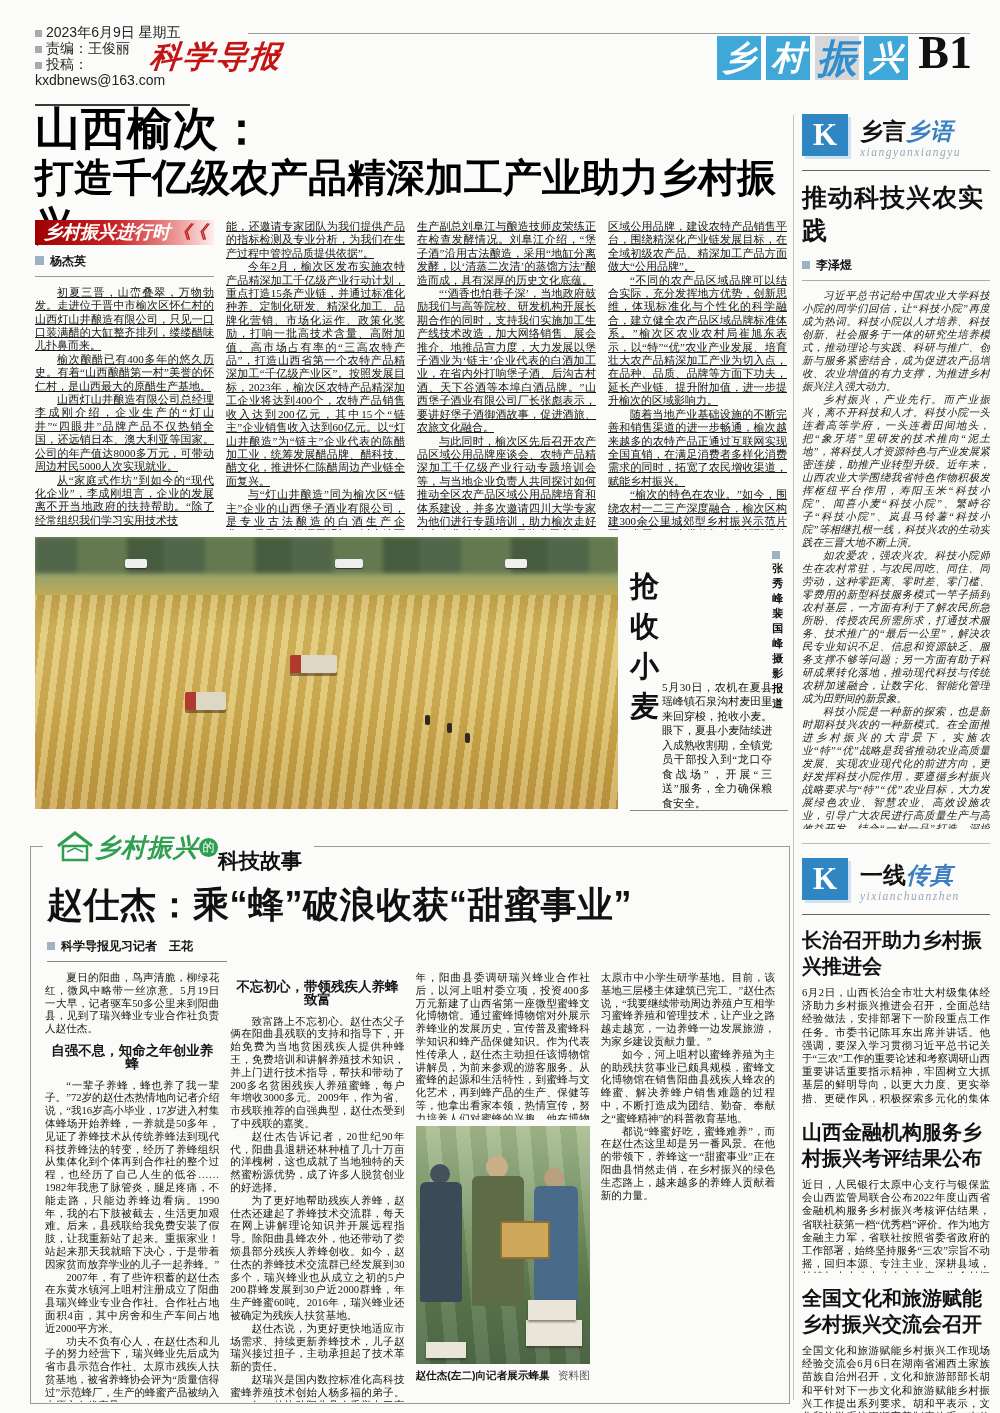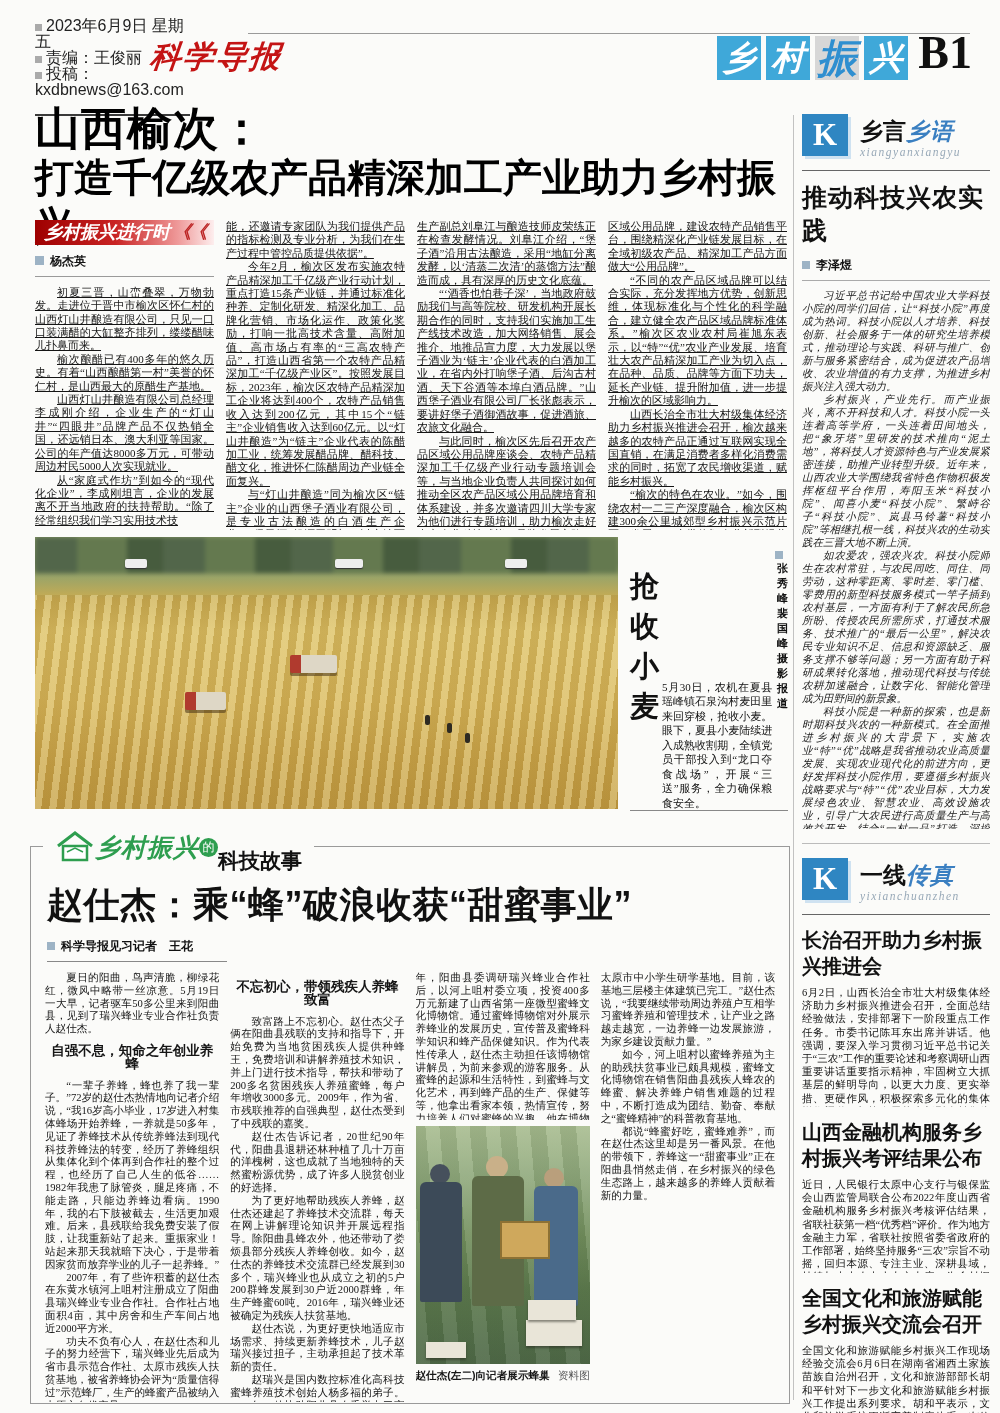--- a/index.html
+++ b/index.html
@@ -1,20 +1,20 @@
 <!DOCTYPE html>
 <html><head>
 <meta charset="utf-8">
 <style>
   html,body{margin:0;padding:0;}
   body{width:1000px;height:1413px;background:#fbfbf9;font-family:"Liberation Serif","DejaVu Serif",serif;color:#111;position:relative;overflow:hidden;}
   .page{position:absolute;inset:0;}
 
   
-  .mast-info{position:absolute;left:35px;top:18px;width:155px;font-size:16px;line-height:16px;color:#222;border-bottom:2px solid #3a3a3a;padding-bottom:16px;font-family:"Liberation Sans",sans-serif;}
+  .mast-info{position:absolute;left:35px;top:24px;width:155px;font-size:14px;line-height:16px;color:#222;border-bottom:2px solid #3a3a3a;padding-bottom:16px;font-family:"Liberation Sans",sans-serif;}
   .mast-info .sq{display:inline-block;width:7px;height:7px;background:#aaa;margin-right:4px;}
   .top-rule{position:absolute;top:33px;left:248px;right:30px;border-top:1px solid #9a9a9a;}
   .paper-name{position:absolute;left:150px;top:36px;font-size:31px;font-weight:bold;color:#c41414;font-style:italic;transform:skewX(-6deg);letter-spacing:2px;}
   .section-tiles{position:absolute;right:92px;top:36px;display:flex;gap:5px;}
   .tile{width:44px;height:44px;background:#3fa8d9;color:#fff;display:flex;align-items:center;justify-content:center;font-size:33px;font-weight:bold;font-style:italic;font-family:"Liberation Sans",sans-serif;}
   .tile.alt{background:#d7d7d7;color:#2f8fd0;font-size:40px;}
   .page-no{position:absolute;right:28px;top:26px;font-size:46px;font-weight:bold;font-family:"Liberation Serif",serif;}
 
   
   .headline{position:absolute;left:35px;top:104px;width:752px;font-family:"Liberation Sans",sans-serif;font-weight:bold;color:#000;}
@@ -32,21 +32,21 @@
   
   .wheat-photo{position:absolute;left:35px;top:537px;width:583px;height:272px;overflow:hidden;background:linear-gradient(180deg,#8a9a6a 0,#6f815a 26px,#9aa468 40px,#c9ac52 62px,#d9bd62 95px,#d5b458 165px,#c8a348 225px,#bf9940 272px);}
   .wp-trees{position:absolute;top:0;left:0;right:0;height:36px;background:repeating-linear-gradient(90deg,#52664a 0 42px,#64794f 42px 92px,#475c3e 92px 128px);filter:blur(2px);}
   .wp-truck{position:absolute;top:22px;width:22px;height:9px;background:#eee;border-radius:2px;box-shadow:0 1px 1px #333;}
   .wp-swaths{position:absolute;top:58px;left:-20px;right:-20px;bottom:0;background:repeating-linear-gradient(97deg,rgba(255,246,205,.30) 0 7px,rgba(135,98,32,.16) 7px 15px);}
   .wp-harvester{position:absolute;width:36px;height:18px;background:#ded7c6;border-left:11px solid #b03a2e;box-shadow:0 3px 0 rgba(70,50,20,.55);border-radius:2px;}
   .wp-figure{position:absolute;width:5px;height:10px;background:#2e2a22;border-radius:2px;}
   .photo-side{position:absolute;left:630px;top:545px;width:158px;height:265px;display:flex;border-bottom:1px solid #888;}
   .photo-title{font-size:29px;font-weight:bold;font-family:"Liberation Sans",sans-serif;text-align:center;margin-top:22px;letter-spacing:3px;}
   .photo-caption{margin-top:auto;font-size:11px;line-height:14.5px;text-align:justify;}
-  .photo-credit{font-size:11px;font-weight:bold;text-align:right;margin:4px 0 10px;font-family:"Liberation Sans",sans-serif;}
+  .photo-credit{font-size:11px;font-weight:bold;margin:4px 0 10px;font-family:"Liberation Sans",sans-serif;}
   .photo-credit .sq{display:inline-block;width:8px;height:8px;background:#9db3c5;margin-right:5px;}
 
   
   .vline{position:absolute;left:793px;top:115px;height:1285px;border-left:1px solid #c2c2c2;}
   .sidebar{position:absolute;left:802px;top:112px;width:188px;}
   .sb-head{position:relative;height:58px;border-bottom:1px solid #666;margin-bottom:10px;}
   .k-logo{position:absolute;left:0;top:2px;width:46px;height:42px;background:#2f86c2;color:#fff;display:flex;align-items:center;justify-content:center;font-size:31px;font-weight:bold;font-family:"Liberation Serif",serif;box-shadow:3px 3px 0 #cfe2f1;}
   .sb-title{position:absolute;left:58px;top:4px;font-size:23px;white-space:nowrap;}
   .sb-title .blk{font-weight:bold;font-family:"Liberation Sans",sans-serif;}
   .sb-title .blu{color:#3a7fc1;font-weight:bold;font-style:italic;letter-spacing:1px;}
@@ -129,21 +129,21 @@
         <p>与“灯山井酿造”同为榆次区“链主”企业的山西堡子酒业有限公司，是专业古法酿造的白酒生产企业。“堡子酒”起源于明初，以产地而得名，属清香型白酒。</p>
       </div>
     <div class="mcol">
         <p class="cont">生产副总刘阜江与酿造技师皮荣练正在检查发酵情况。刘阜江介绍，“堡子酒”沿用古法酿造，采用“地缸分离发酵，以‘清蒸二次清’的蒸馏方法”酿造而成，具有深厚的历史文化底蕴。</p>
         <p>“‘酒香也怕巷子深’，当地政府鼓励我们与高等院校、研发机构开展长期合作的同时，支持我们实施加工生产线技术改造，加大网络销售、展会推介、地推品宣力度，大力发展以堡子酒业为‘链主’企业代表的白酒加工业，在省内外打响堡子酒、后沟古村酒、天下谷酒等本埠白酒品牌。”山西堡子酒业有限公司厂长张彪表示，要讲好堡子酒御酒故事，促进酒旅、农旅文化融合。</p>
         <p>与此同时，榆次区先后召开农产品区域公用品牌座谈会、农特产品精深加工千亿级产业行动专题培训会等，与当地企业负责人共同探讨如何推动全区农产品区域公用品牌培育和体系建设，并多次邀请四川大学专家为他们进行专题培训，助力榆次走好走实农业科技赋能、品牌发展之路。</p>
       </div>
     <div class="mcol">
         <p class="cont">区域公用品牌，建设农特产品销售平台，围绕精深化产业链发展目标，在全域初级农产品、精深加工产品方面做大“公用品牌”。</p>
         <p>“不同的农产品区域品牌可以结合实际，充分发挥地方优势，创新思维，体现标准化与个性化的科学融合，建立健全农产品区域品牌标准体系。”榆次区农业农村局崔旭东表示，以“特”“优”农业产业发展、培育壮大农产品精深加工产业为切入点，在品种、品质、品牌等方面下功夫，延长产业链、提升附加值，进一步提升榆次的区域影响力。</p>
-        <p>山西长治全市壮大村级集体经济助力乡村振兴推进会召开，榆次越来越多的农特产品正通过互联网实现全国直销，在满足消费者多样化消费需求的同时，拓宽了农民增收渠道，赋能乡村振兴。</p>
+        <p>随着当地产业基础设施的不断完善和销售渠道的进一步畅通，榆次越来越多的农特产品正通过互联网实现全国直销，在满足消费者多样化消费需求的同时，拓宽了农民增收渠道，赋能乡村振兴。</p>
         <p>“榆次的特色在农业。”如今，围绕农村一二三产深度融合，榆次区构建300余公里城郊型乡村振兴示范片区，发展了一大批休闲农业新型经营主体，有现代潮流元素、有传统农耕文化、有特色农产品从种到收的全过程参与、有从吃到住到游玩的全生态体验。</p>
       </div>
   </div>
 
   <div class="wheat-photo">
     <div class="wp-trees"></div>
     <div class="wp-truck" style="left:90px;"></div>
     <div class="wp-truck" style="left:300px;width:28px;"></div>
     <div class="wp-truck" style="left:470px;"></div>
     <div class="wp-swaths"></div>

